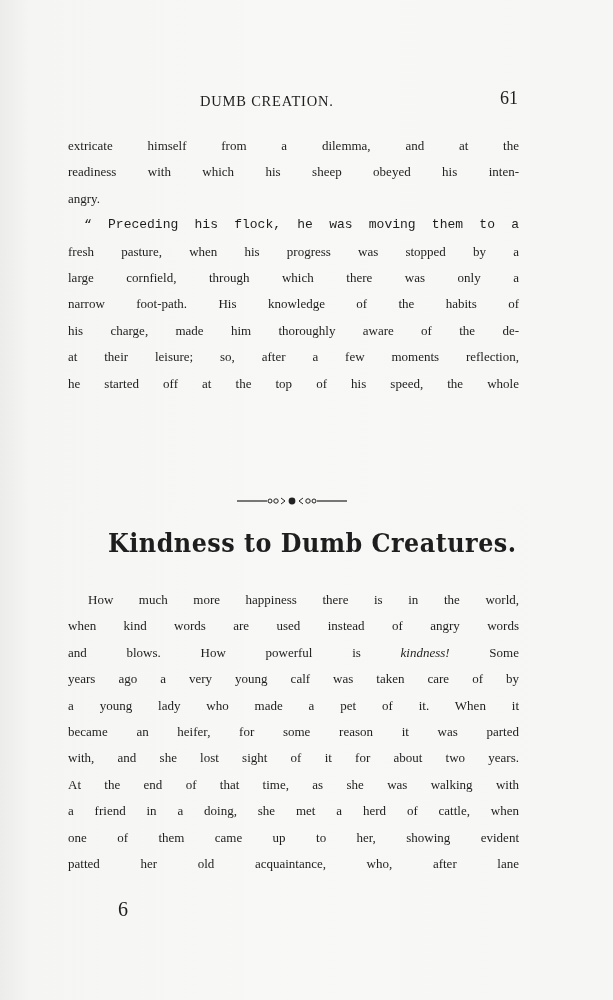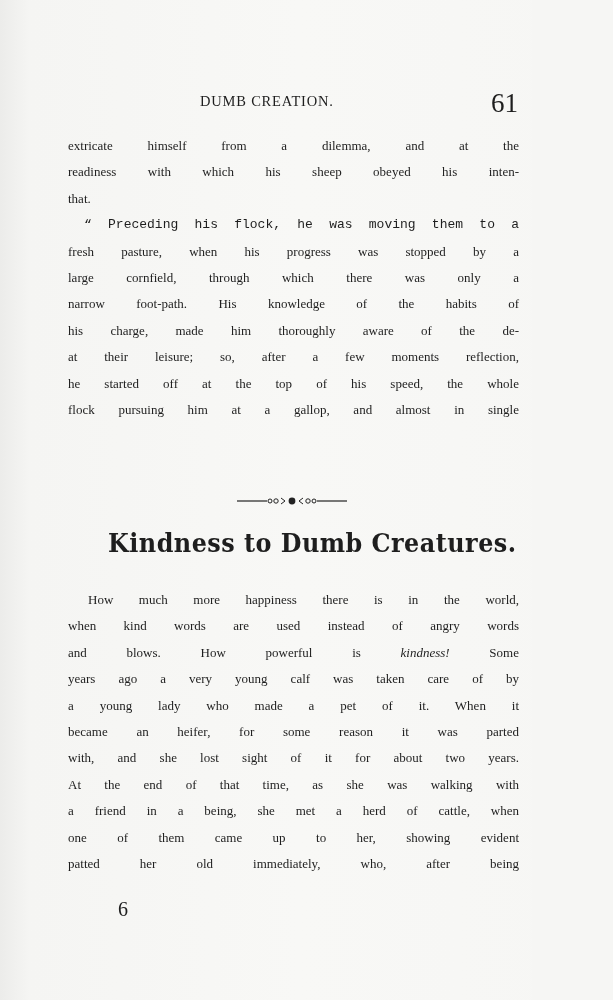--- a/index.html
+++ b/index.html
@@ -7,21 +7,21 @@
     width: 613px; height: 1000px; overflow: hidden;
     background: #f6f6f4;
     font-family: "Liberation Serif", "DejaVu Serif", serif;
     color: #1e1e1e;
     position: relative;
   }
   .page { position: absolute; left: 0; top: 0; width: 532px; height: 1000px;
     background: linear-gradient(90deg, #ececea 0px, #f5f5f3 30px, #f8f8f6 300px, #f6f6f4 613px); }
   .running-head { position: absolute; top: 88px; left: 68px; width: 450px; height: 28px; }
   .running-title { position: absolute; left: 132px; top: 5px; font-size: 14.5px; letter-spacing: 0.8px; }
-  .page-num { position: absolute; right: 0px; top: 0px; font-size: 27px; }
+  .page-num { position: absolute; right: 0px; top: 0px; font-size: 18px; }
   .body-text { position: absolute; left: 68px; width: 451px; font-size: 13px; line-height: 26.4px; }
   .block1 { top: 133px; }
   .line { display: block; white-space: nowrap; text-align: justify; text-align-last: justify; }
   .line.last { text-align-last: left; }
   .line.indent { padding-left: 16px; font-family: Liberation Mono, monospace; }
   .line.indent2 { padding-left: 20px; }
   .ornament { position: absolute; top: 494px; left: 237px; width: 110px; height: 14px; }
   .heading { position: absolute; top: 528px; left: 108px; width: 380px; text-align: center;
     font-family: "DejaVu Serif", serif; font-weight: bold; font-size: 26px; letter-spacing: 0.5px;
     transform: scaleX(0.92); transform-origin: left top; white-space: nowrap; }
@@ -35,29 +35,28 @@
 <div class="page">
 
   <div class="running-head">
     <span class="running-title">DUMB CREATION.</span>
     <span class="page-num">61</span>
   </div>
 
   <div class="body-text block1">
     <span class="line">extricate himself from a dilemma, and at the</span>
     <span class="line">readiness with which his sheep obeyed his inten-</span>
-    <span class="line last">that.</span>
+    <span class="line last">angry.</span>
     <span class="line indent">“ Preceding his flock, he was moving them to a</span>
     <span class="line">fresh pasture, when his progress was stopped by a</span>
     <span class="line">large cornfield, through which there was only a</span>
     <span class="line">narrow foot-path.  His knowledge of the habits of</span>
     <span class="line">his charge, made him thoroughly aware of the de-</span>
     <span class="line">at their leisure; so, after a few moments reflection,</span>
     <span class="line">he started off at the top of his speed, the whole</span>
-    <span class="line">flock pursuing him at a gallop, and almost in single</span>
   </div>
 
   <svg class="ornament" viewBox="0 0 110 14">
     <line x1="0" y1="7" x2="30" y2="7" stroke="#222" stroke-width="1.2"></line>
     <circle cx="33" cy="7" r="2" fill="none" stroke="#222" stroke-width="1"></circle>
     <circle cx="39" cy="7" r="2.2" fill="none" stroke="#222" stroke-width="1"></circle>
     <path d="M44 4 L48 7 L44 10" fill="none" stroke="#222" stroke-width="1"></path>
     <circle cx="55" cy="7" r="3.4" fill="#222"></circle>
     <path d="M66 4 L62 7 L66 10" fill="none" stroke="#222" stroke-width="1"></path>
     <circle cx="71" cy="7" r="2.2" fill="none" stroke="#222" stroke-width="1"></circle>
@@ -69,19 +68,19 @@
 
   <div class="body-text block2">
     <span class="line indent2">How much more happiness there is in the world,</span>
     <span class="line">when kind words are used instead of angry words</span>
     <span class="line"><span>and blows.  How powerful is </span><em>kindness!</em><span>  Some</span></span>
     <span class="line">years ago a very young calf was taken care of by</span>
     <span class="line">a young lady who made a pet of it.  When it</span>
     <span class="line">became an heifer, for some reason it was parted</span>
     <span class="line">with, and she lost sight of it for about two years.</span>
     <span class="line">At the end of that time, as she was walking with</span>
-    <span class="line">a friend in a being, she met a herd of cattle, when</span>
+    <span class="line">a friend in a doing, she met a herd of cattle, when</span>
     <span class="line">one of them came up to her, showing evident</span>
-    <span class="line">patted her old immediately, who, after being</span>
+    <span class="line">patted her old acquaintance, who, after lane</span>
   </div>
 
   <div class="signature">6</div>
 </div>
 
 </body></html>

